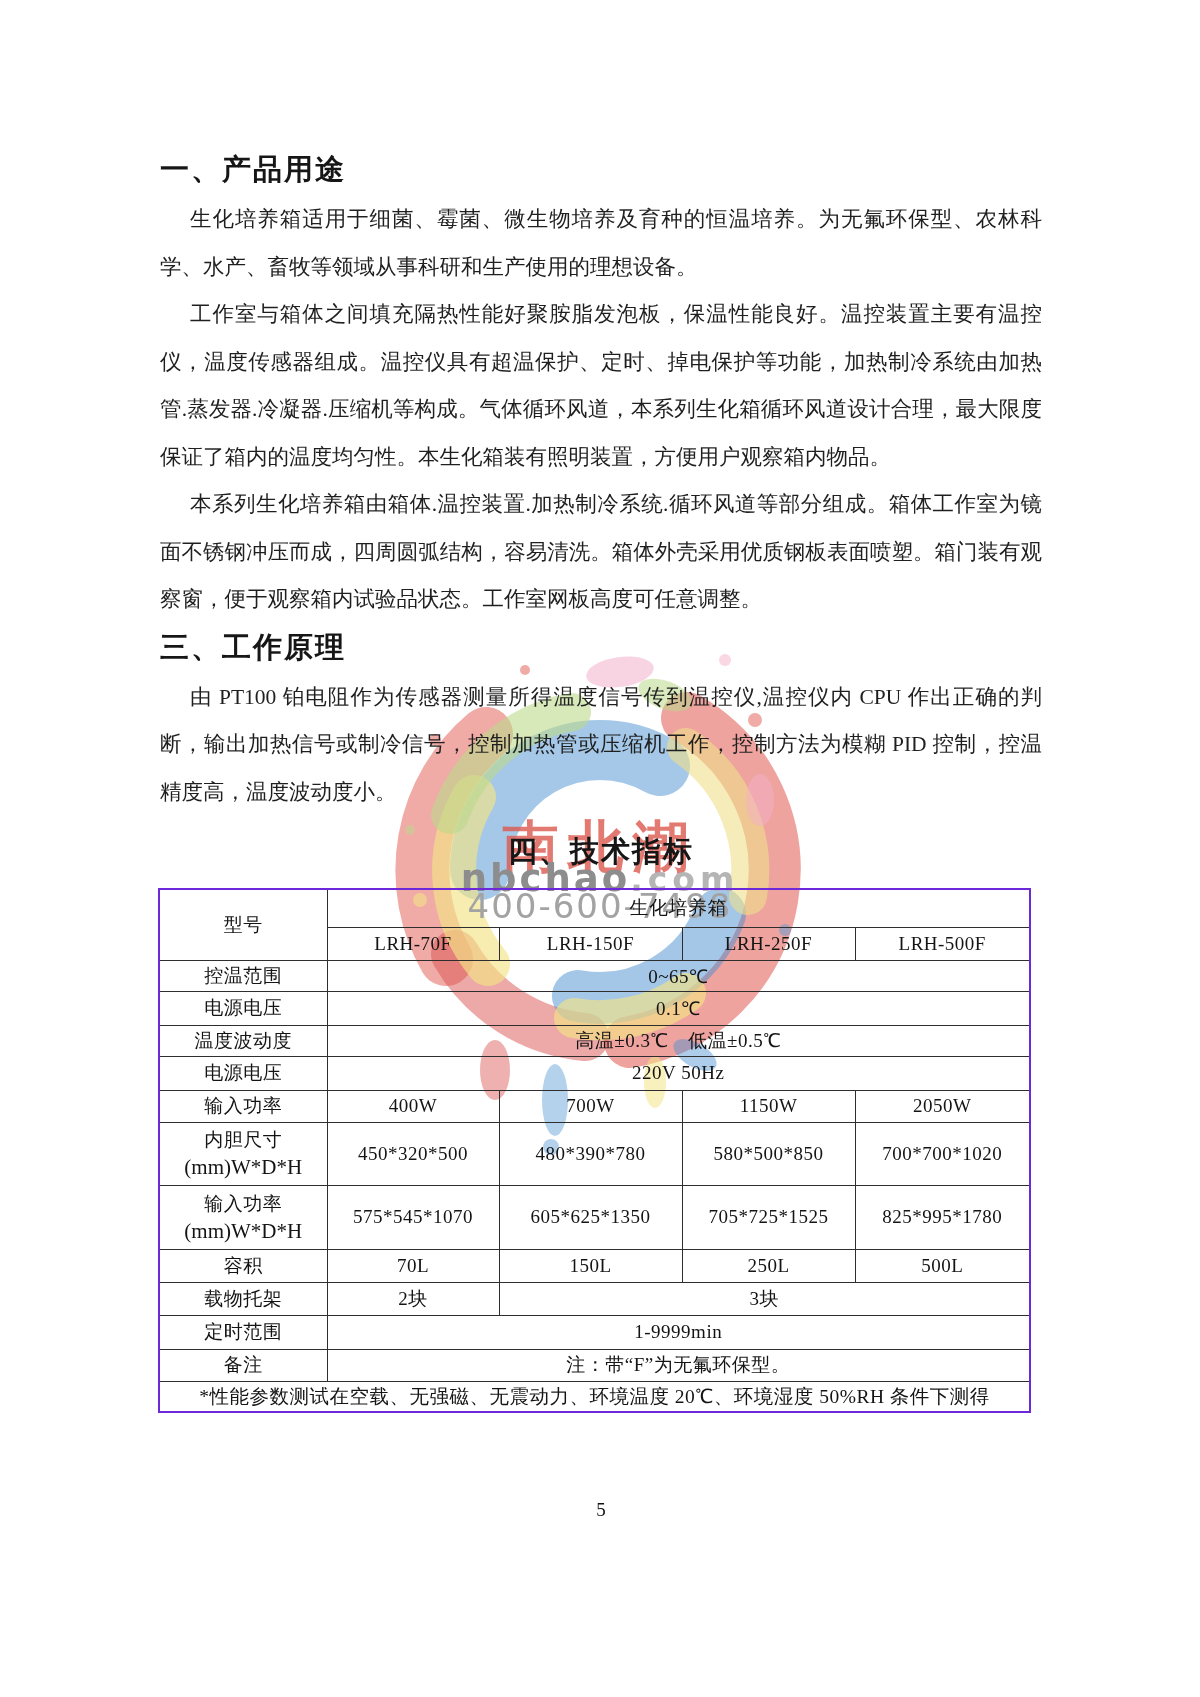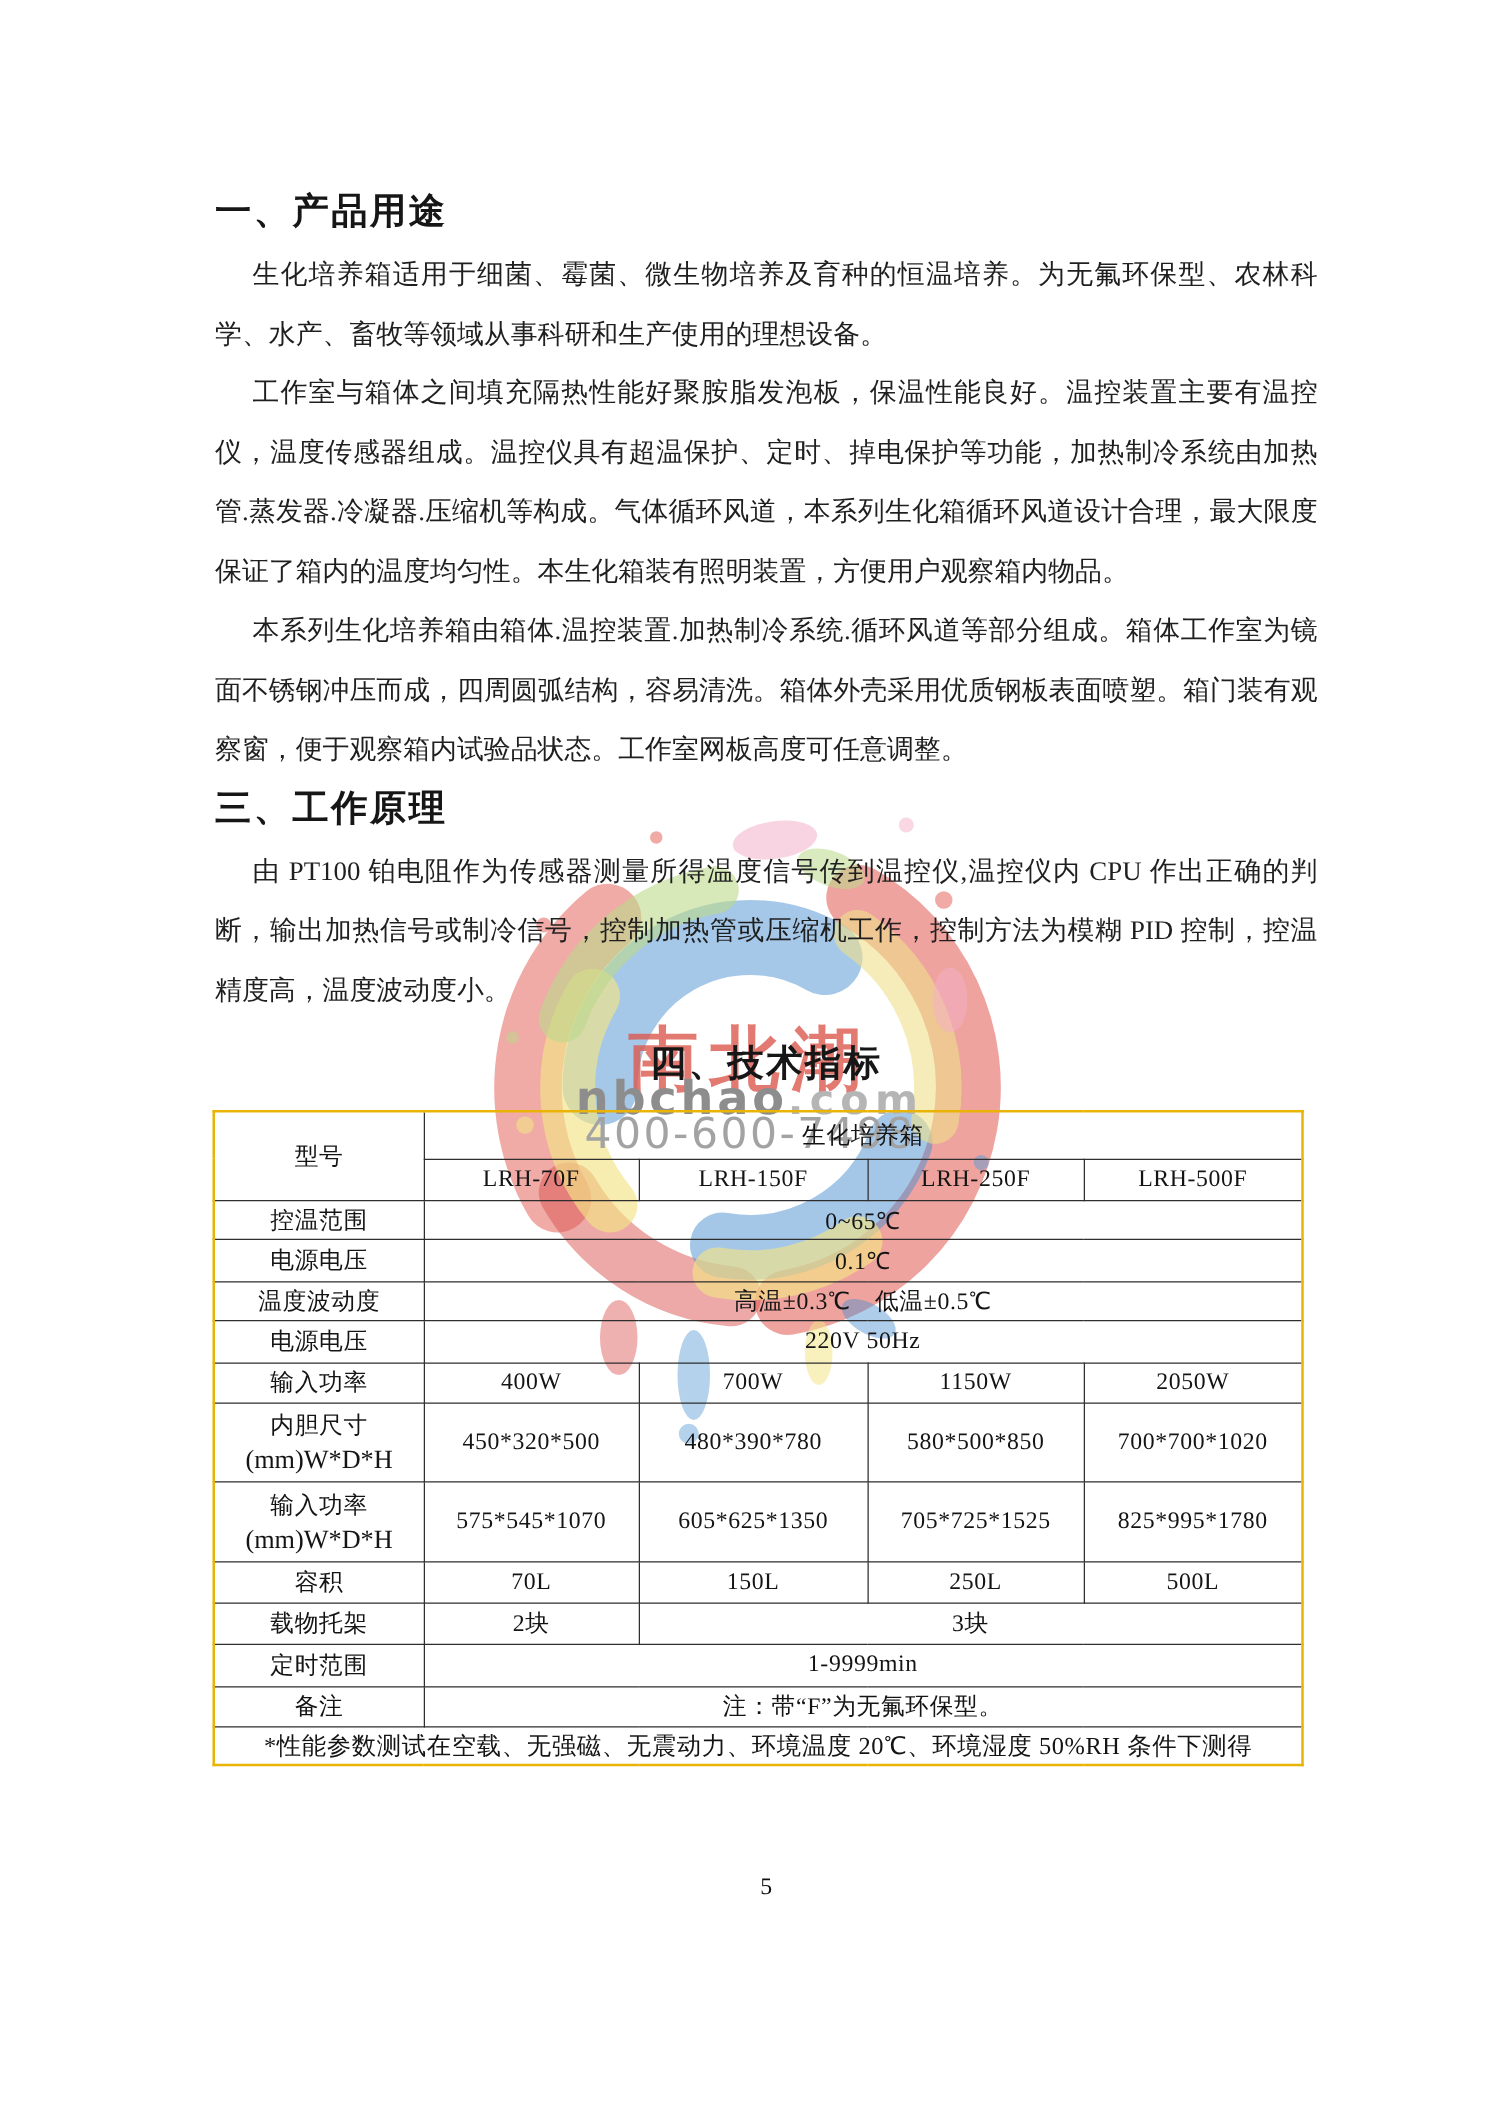--- a/index.html
+++ b/index.html
@@ -26,21 +26,21 @@
   }
   .wm-domain-text { font-family:"DejaVu Sans", sans-serif; font-weight:bold; }
   .wm-domain  { font-size:37px; fill:#8d8d8d; letter-spacing:3px; }
   .wm-tld     { font-size:33px; fill:#b5b5b5; letter-spacing:5px; }
   .wm-phone-text {
     font-family:"DejaVu Sans", sans-serif;
     font-size:34px; fill:#a3a3a3; letter-spacing:2px; font-weight:500;
   }
 
   
-  .content { position:absolute; left:172px; top:0; width:882px; z-index:1; }
+  .content { position:absolute; left:160px; top:0; width:882px; z-index:1; }
 
   .heading {
     font-family:"Liberation Sans", sans-serif;
     font-weight:700; font-size:29px; line-height:42px;
     color:#161616; letter-spacing:2px; margin:0;
   }
   .h1 { margin-top:148px; }
   .h2 { margin-top:10px; }
   .h3 { margin-top:2px; }
   .h4 { margin-top:14px;text-align:center; }
@@ -61,21 +61,21 @@
     margin:16px 0 0 -2px;
     background:transparent;
     font-size:19px; color:#141414;
   }
   table.spec td {
     border:1px solid #2e2e2e;
     text-align:center; vertical-align:middle;
     padding:0 4px; background:transparent;
     letter-spacing:0.5px;
   }
-  table.spec { border:2px solid #eab308; }
+  table.spec { border:2px solid #6d28d9; }
   .rh38{height:38px}.rh33{height:33px}.rh31{height:31px}.rh34{height:34px}
   .rh32{height:32px}.rh63{height:63px}.rh64{height:64px}
   .lbl { letter-spacing:1px; }
   .sublbl { display:block; font-size:21px; margin-top:2px; letter-spacing:0; }
   .lbl2 { display:block; }
   td.footnote-cell { font-size:19.5px; }
 
   .page-num {
     margin-top:86px; text-align:center;
     font-size:19px; color:#111;

